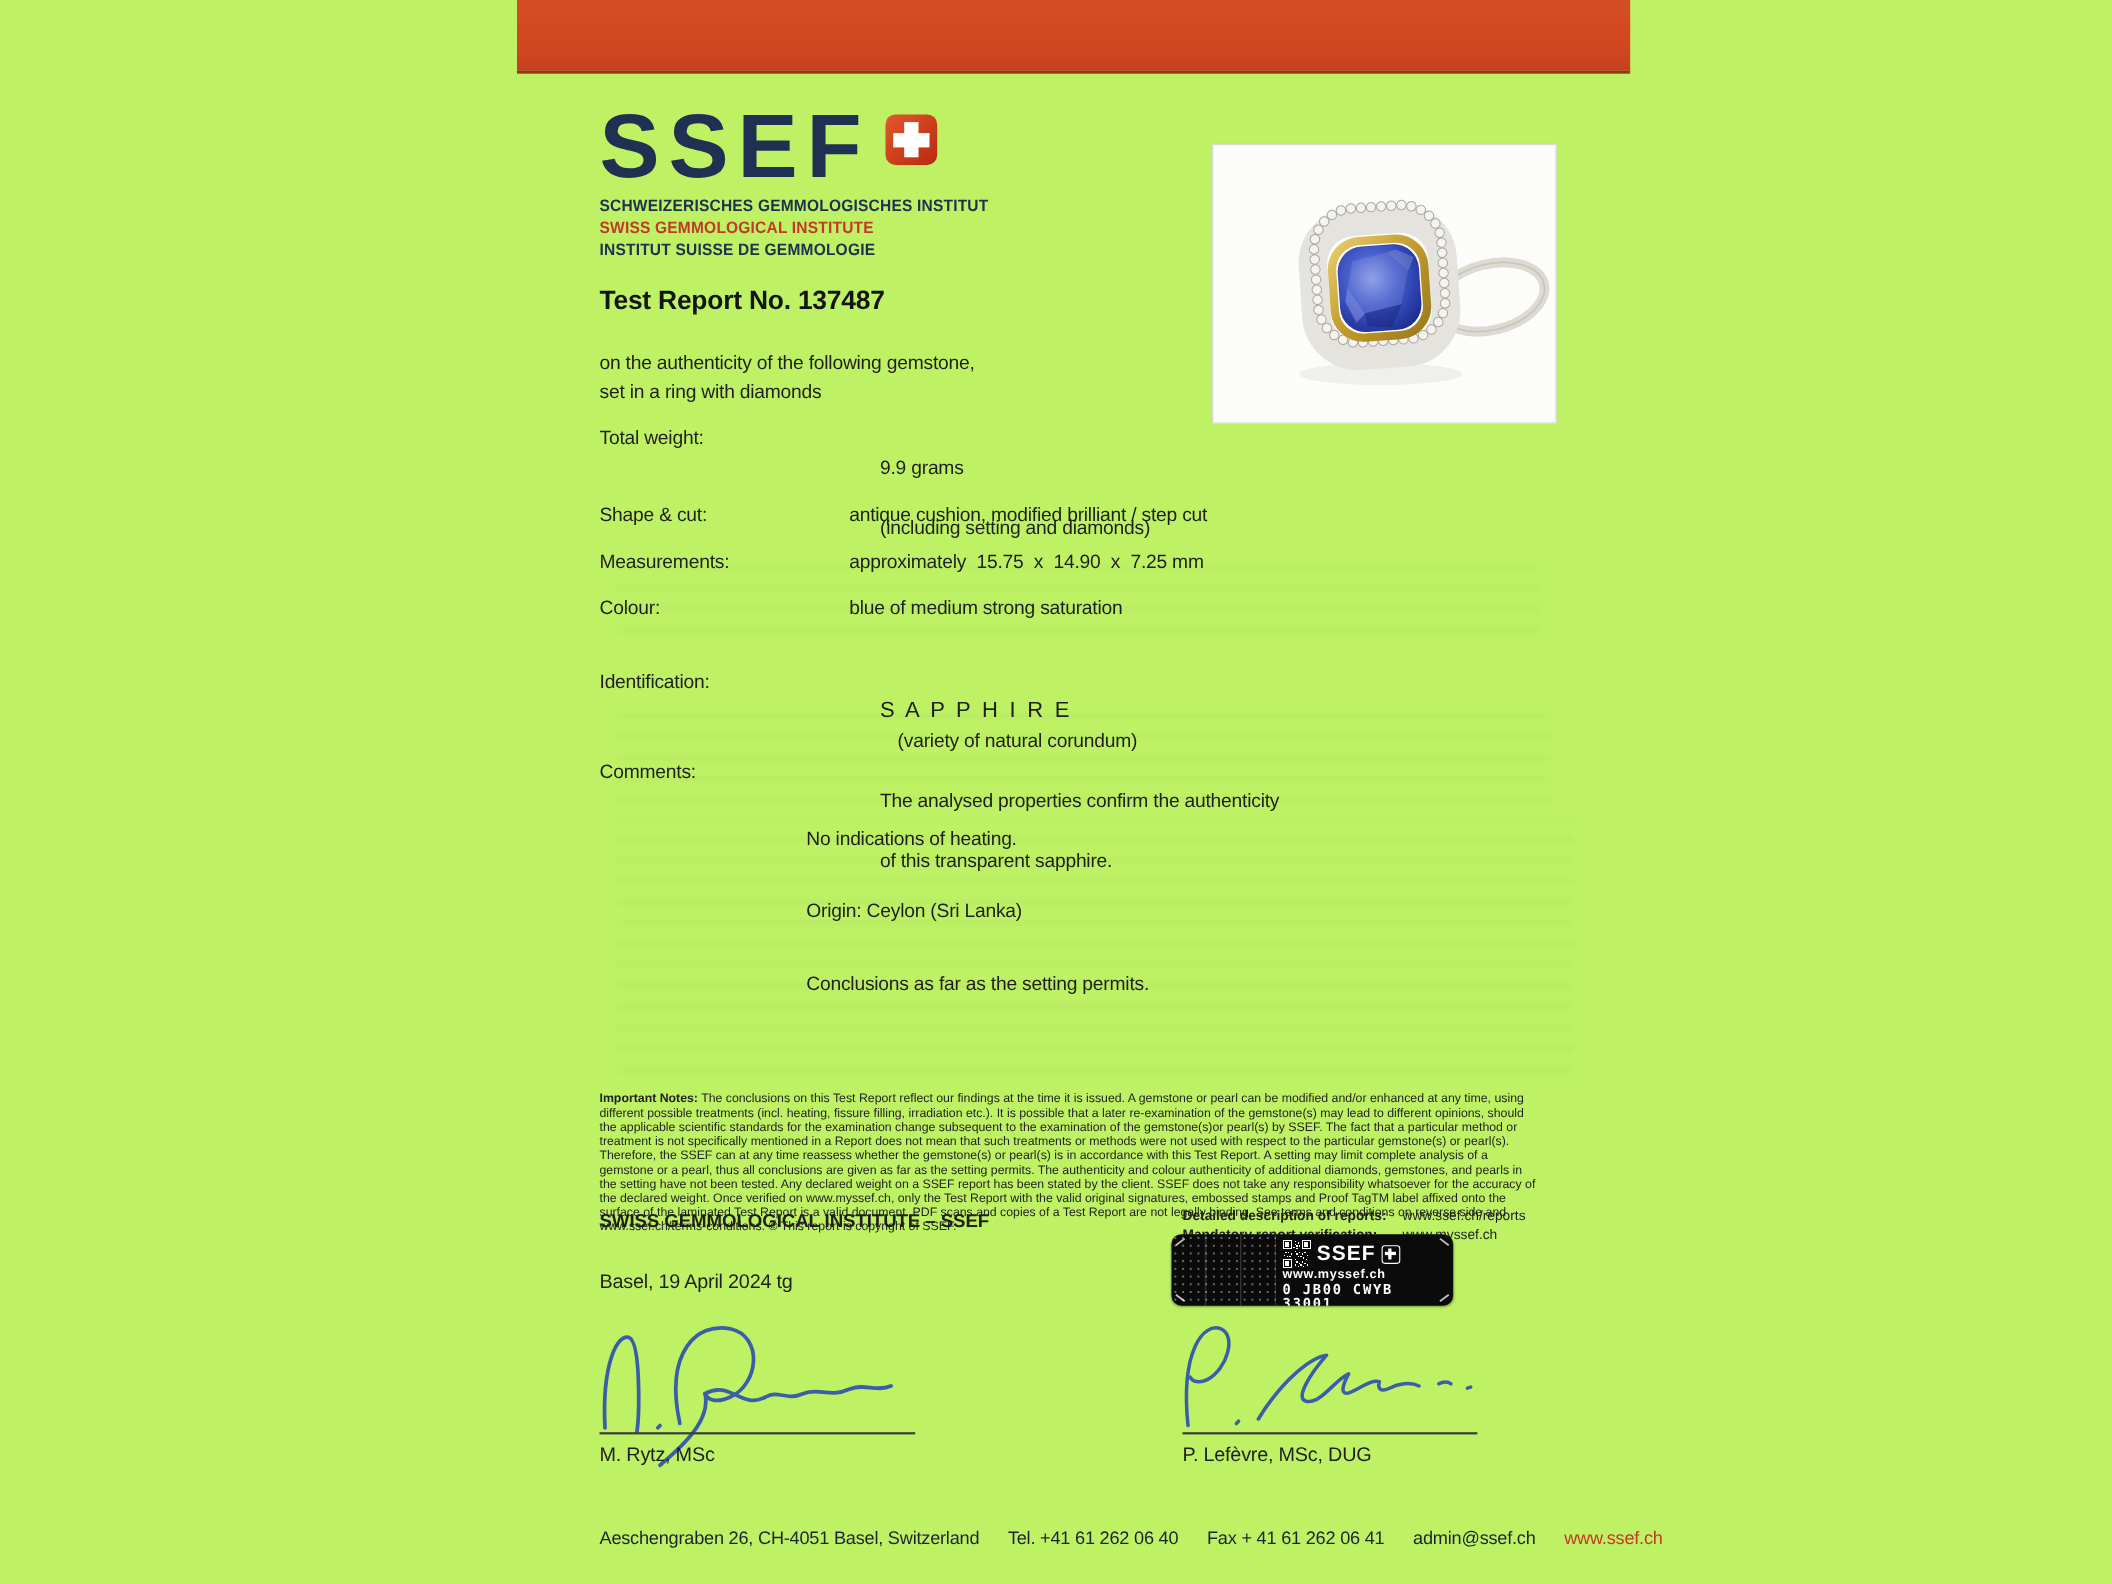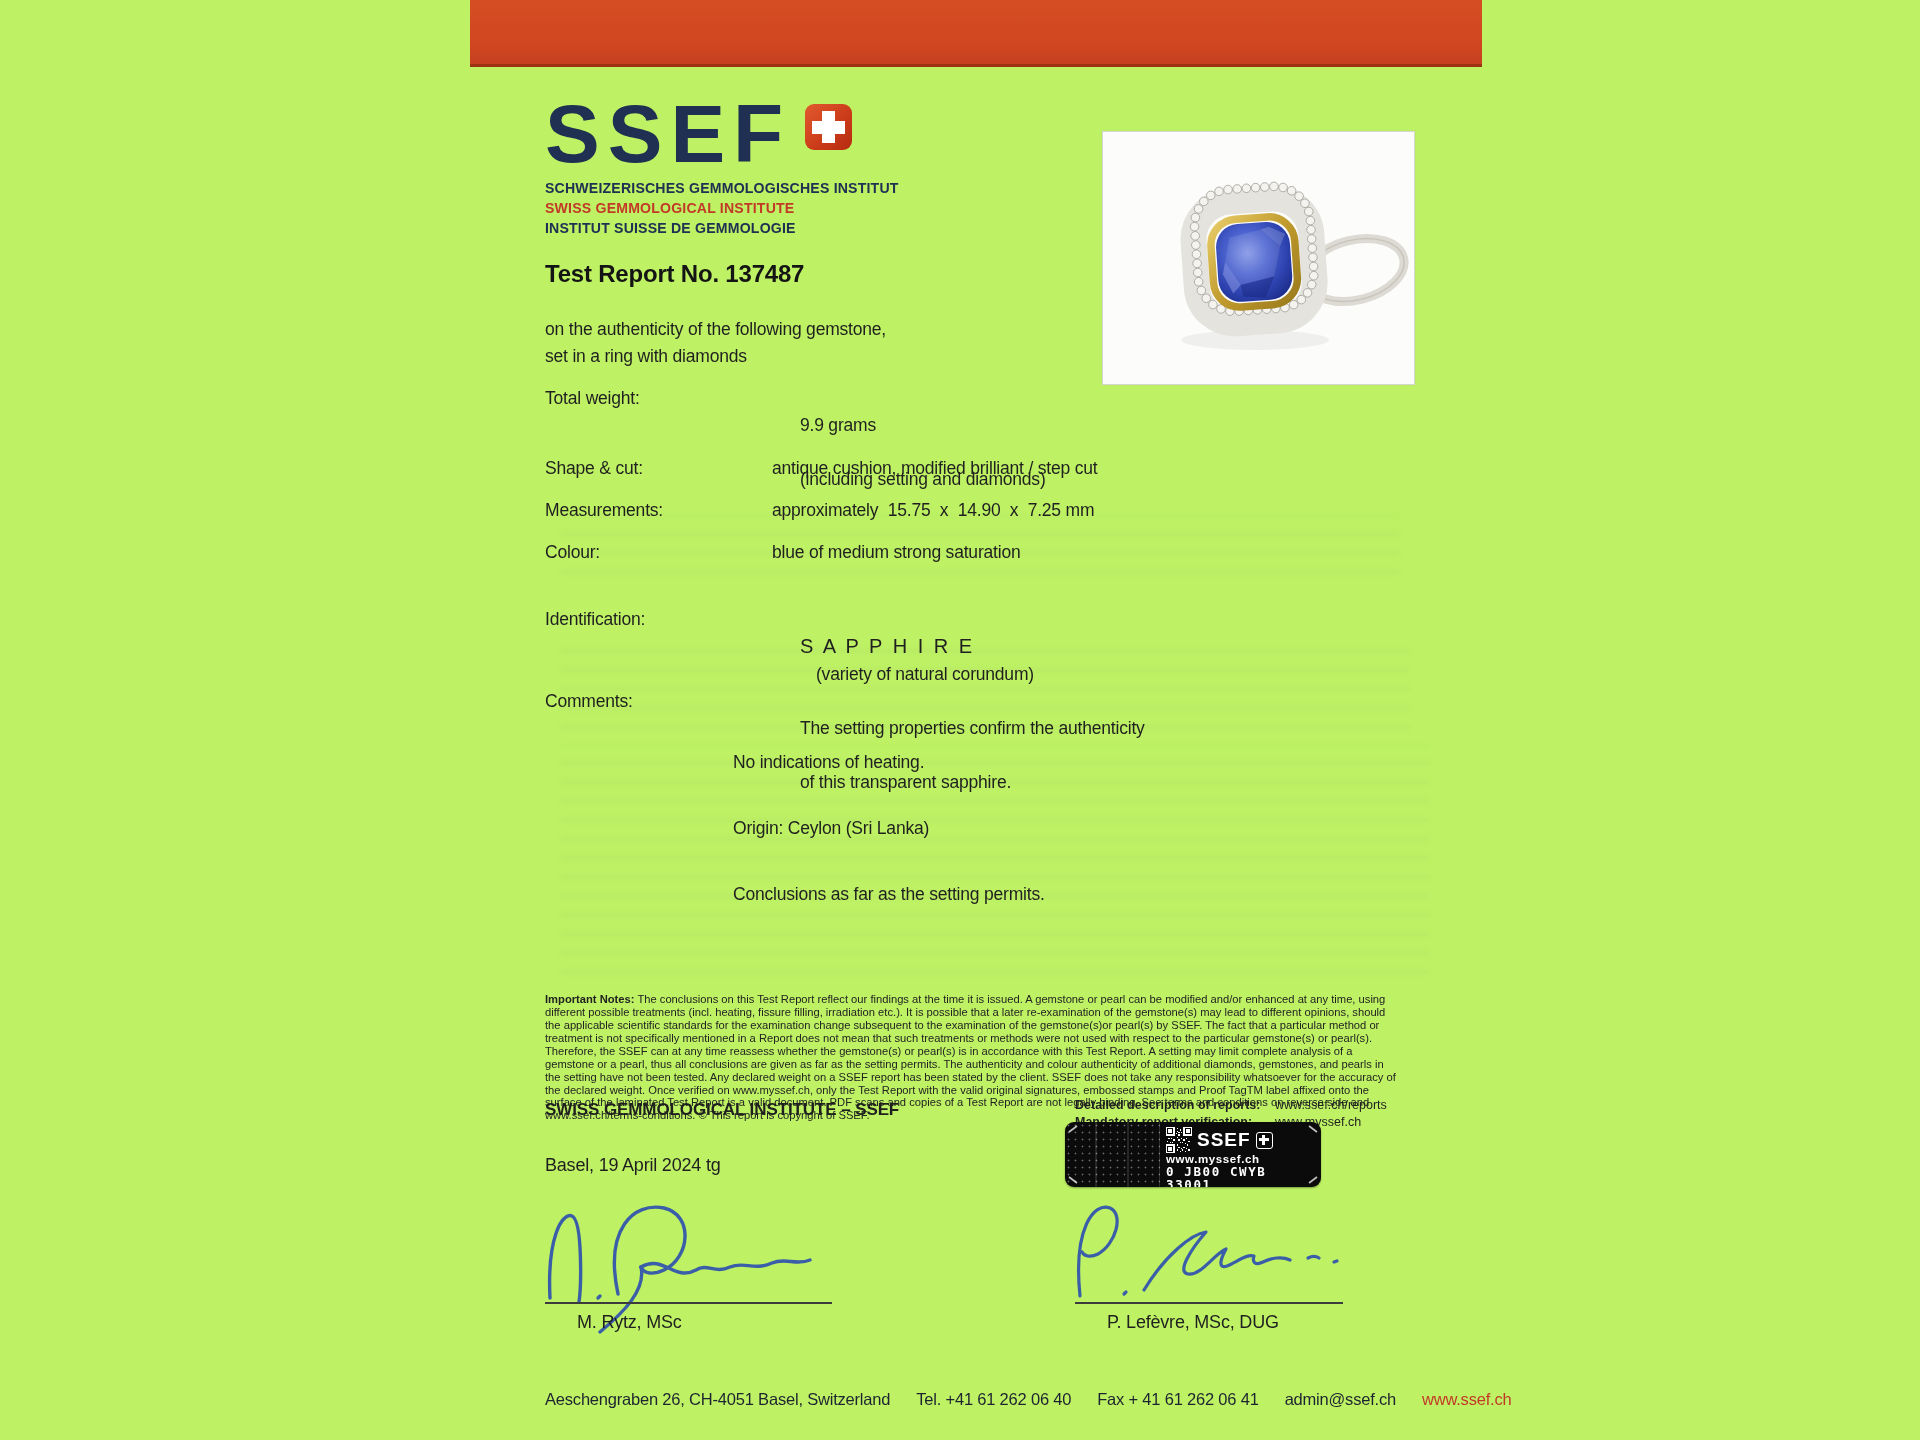--- a/index.html
+++ b/index.html
@@ -58,21 +58,21 @@
   .seccross{position:relative;width:15px;height:15px;border:1.6px solid #fff;border-radius:3px;flex:none;}
   .seccross i{position:absolute;background:#fff;}
   .seccross .v{left:5.2px;top:2px;width:3.6px;height:10px;}
   .seccross .h{left:2px;top:5.2px;width:10px;height:3.6px;}
   .securl{color:#fff;font-weight:700;font-size:11.5px;letter-spacing:.6px;line-height:12px;}
   .seccode{color:#fff;font-family:"DejaVu Sans Mono",monospace;font-weight:700;font-size:12.5px;letter-spacing:1.6px;line-height:13px;}
   .corner-marks{position:absolute;inset:0;pointer-events:none;}
   
   .sig-svg{position:absolute;}
   .sigline{position:absolute;top:1302px;height:2px;background:#3c3c3c;}
-  .signame{position:absolute;top:1312px;font-size:18px;letter-spacing:-.2px;margin-left:32px;}
+  .signame{position:absolute;top:1312px;font-size:18px;letter-spacing:-.2px;}
   
   .footer{position:absolute;left:545px;top:1390px;display:flex;gap:26px;font-size:16.5px;letter-spacing:-.2px;color:#1d2330;white-space:nowrap;justify-content:flex-end;}
   .footer .site{color:#c23a27;}
   
   .bleed{position:absolute;pointer-events:none;opacity:.55;filter:blur(2px);
          background:repeating-linear-gradient(0deg,rgba(95,95,95,.07) 0 6px,transparent 6px 19px);}
 </style>
 </head>
 <body>
 
@@ -210,21 +210,21 @@
   <div class="row" style="top:606px">
     <span class="lab">Identification:</span>
     <span class="val">
       <span class="ident-main">S A P P H I R E</span>
       <span class="ident-note">(variety of natural corundum)</span>
     </span>
   </div>
   <div class="row" style="top:688px">
     <span class="lab">Comments:</span>
     <span class="val">
-      <span>The setting properties confirm the authenticity</span><br>
+      <span>The analysed properties confirm the authenticity</span><br>
       <span>of this transparent sapphire.</span>
     </span>
   </div>
 
   <div class="stmt" style="top:752px">No indications of heating.</div>
   <div class="stmt" style="top:818px">Origin: Ceylon (Sri Lanka)</div>
   <div class="stmt" style="top:884px">Conclusions as far as the setting permits.</div>
 
   <p class="notes"><b>Important Notes:</b> <span>The conclusions on this Test Report reflect our findings at the time it is issued. A gemstone or pearl can be modified and/or enhanced at any time, using different possible treatments (incl. heating, fissure filling, irradiation etc.). It is possible that a later re-examination of the gemstone(s) may lead to different opinions, should the applicable scientific standards for the examination change subsequent to the examination of the gemstone(s)or pearl(s) by SSEF. The fact that a particular method or treatment is not specifically mentioned in a Report does not mean that such treatments or methods were not used with respect to the particular gemstone(s) or pearl(s). Therefore, the SSEF can at any time reassess whether the gemstone(s) or pearl(s) is in accordance with this Test Report. A setting may limit complete analysis of a gemstone or a pearl, thus all conclusions are given as far as the setting permits. The authenticity and colour authenticity of additional diamonds, gemstones, and pearls in the setting have not been tested. Any declared weight on a SSEF report has been stated by the client. SSEF does not take any responsibility whatsoever for the accuracy of the declared weight. Once verified on www.myssef.ch, only the Test Report with the valid original signatures, embossed stamps and Proof TagTM label affixed onto the surface of the laminated Test Report is a valid document. PDF scans and copies of a Test Report are not legally binding. See terms and conditions on reverse side and www.ssef.ch/terms-conditions. © This report is copyright of SSEF.</span></p>
 

